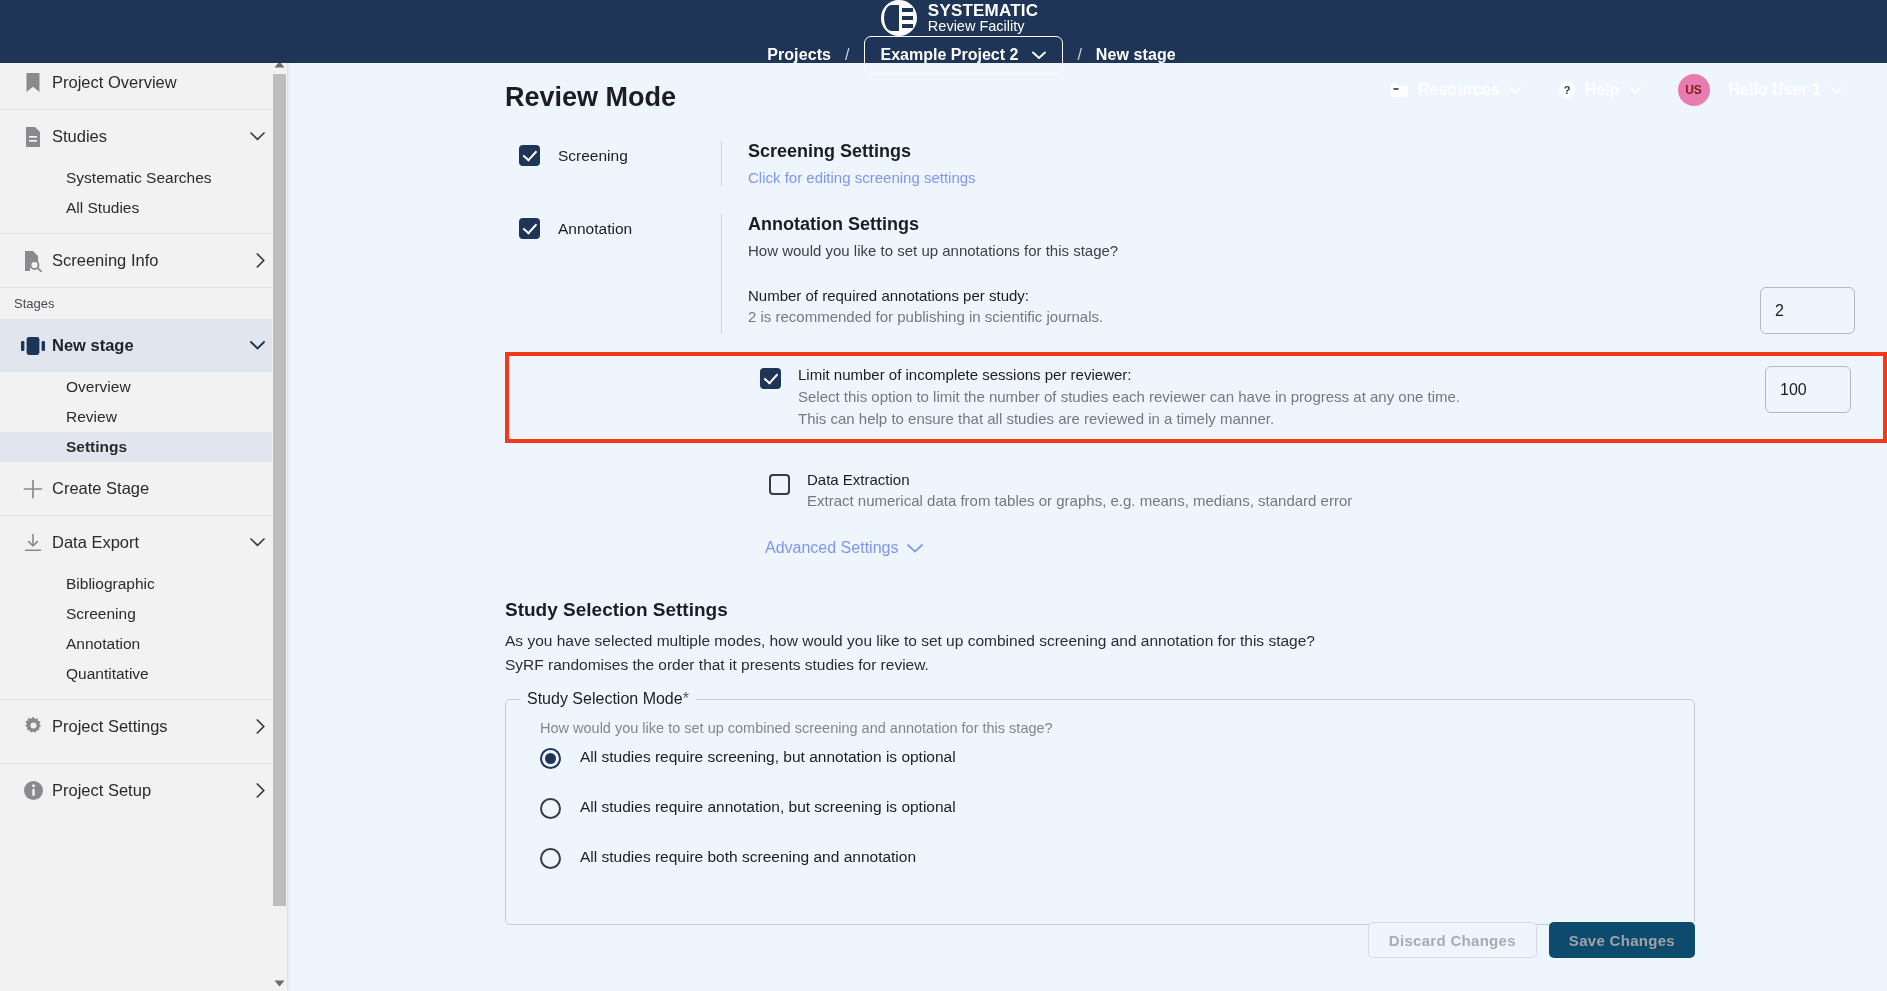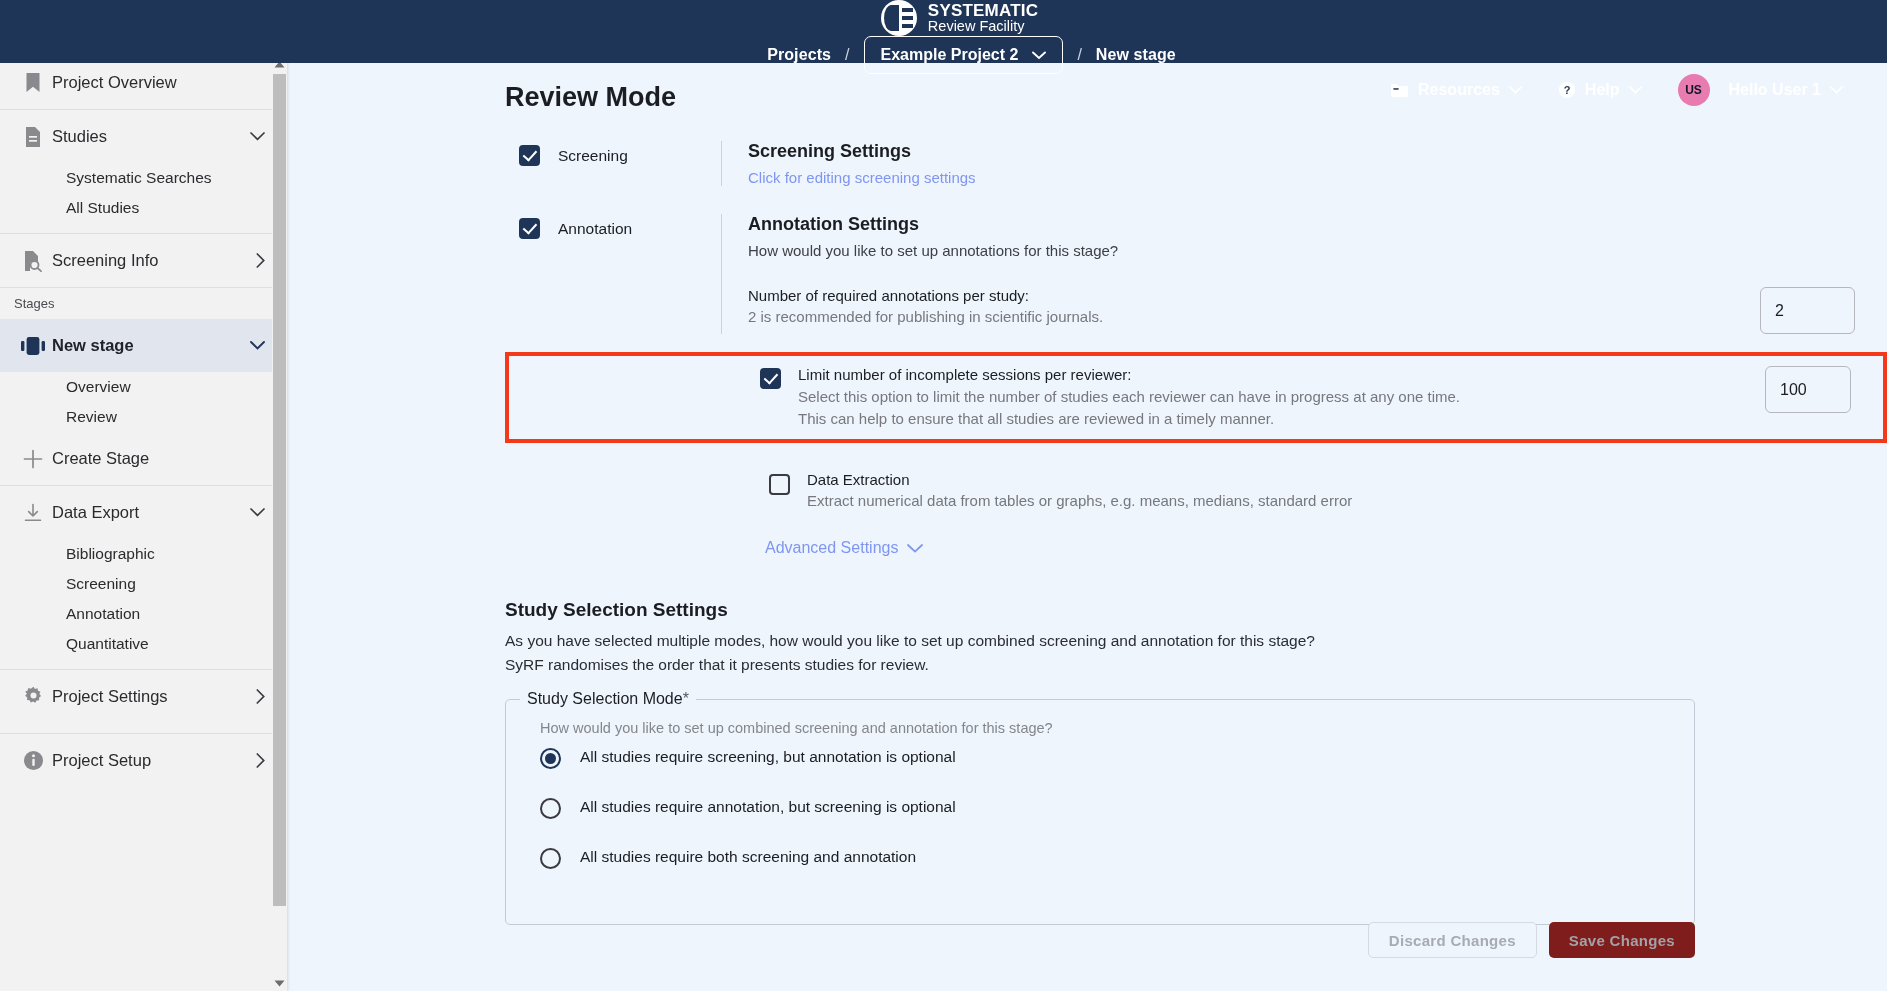--- a/index.html
+++ b/index.html
@@ -63,21 +63,21 @@
     margin-left: auto; display: flex; align-items: center;
     margin-right: 26px; gap: 0;
   }
   .topitem {
     display: flex; align-items: center; gap: 9px;
     font-size: 16px; font-weight: bold; color: #ffffff;
     padding: 0 18px;
   }
   .avatar {
     width: 32px; height: 32px; border-radius: 50%;
-    background: #e87bb0; color: #0f172a;
+    background: #e87bb0; color: #7f1d1d;
     font-size: 12px; font-weight: bold;
     display: flex; align-items: center; justify-content: center;
     margin-right: 10px;
   }
   .chev { display: inline-block; }
 
   
   .sidebar {
     position: absolute; left: 0; top: 56px;
     width: 287px; height: 935px;
@@ -268,21 +268,21 @@
   }
   .btn {
     height: 36px; padding: 0 20px;
     border-radius: 5px;
     display: flex; align-items: center; justify-content: center;
     font-size: 15px; font-weight: bold; letter-spacing: .3px;
   }
   .btn.ghost {
     border: 1px solid #d5dae2; background: #eef5fd; color: #a8abb3;
   }
-  .btn.disabled { background: #7f1d1d; color: #a0a2a8; }
+  .btn.disabled { background: #0c4a6e; color: #a0a2a8; }
 
   svg { display: block; }
 </style>
 </head>
 <body>
 
 <div class="topbar">
 
   <div class="brand">
     <div class="brand-mark"></div>
@@ -421,20 +421,23 @@
           <path d="M1 1 L7.5 7.4 L14 1" stroke="#1f3557" stroke-width="1.9" fill="none" stroke-linecap="round"></path>
         </svg>
     </span>
   </div>
   <div class="sb-sub">
     <span>Overview</span>
   </div>
   <div class="sb-sub">
     <span>Review</span>
   </div>
+  <div class="sb-sub selected">
+    <span>Settings</span>
+  </div>
 
   <div class="sb-row">
     <span class="sb-icon">
       <svg width="20" height="20" viewBox="0 0 20 20">
           <path d="M10 1.5v17M1.5 10h17" stroke="#8a8a8e" stroke-width="1.7" stroke-linecap="round"></path>
         </svg>
     </span>
     <span class="sb-label">Create Stage</span>
   </div>
   <div class="sb-divider"></div>

